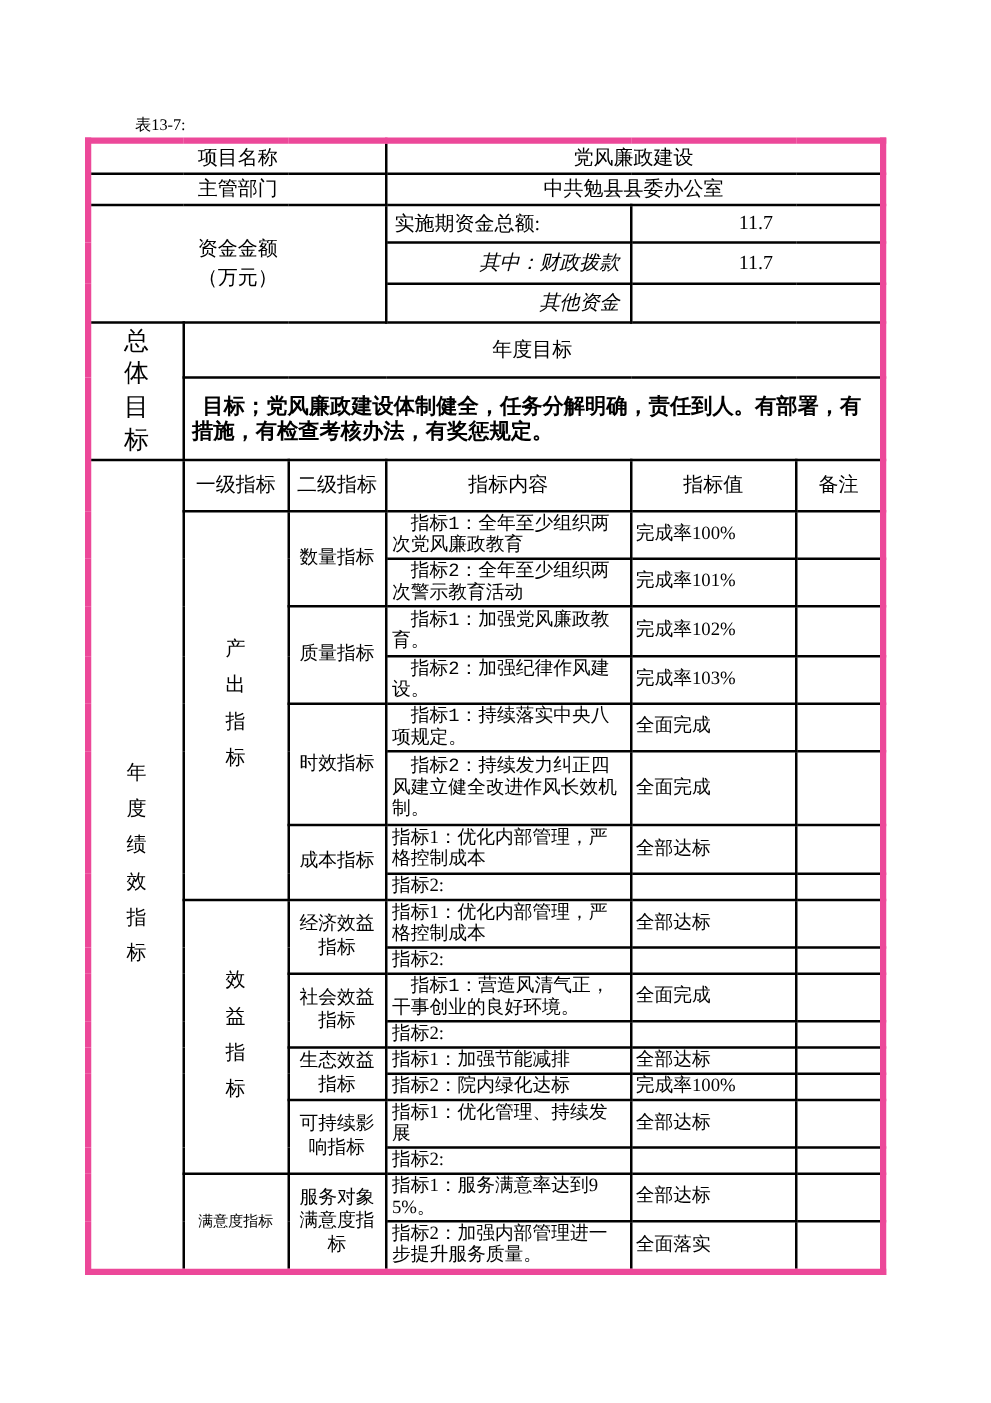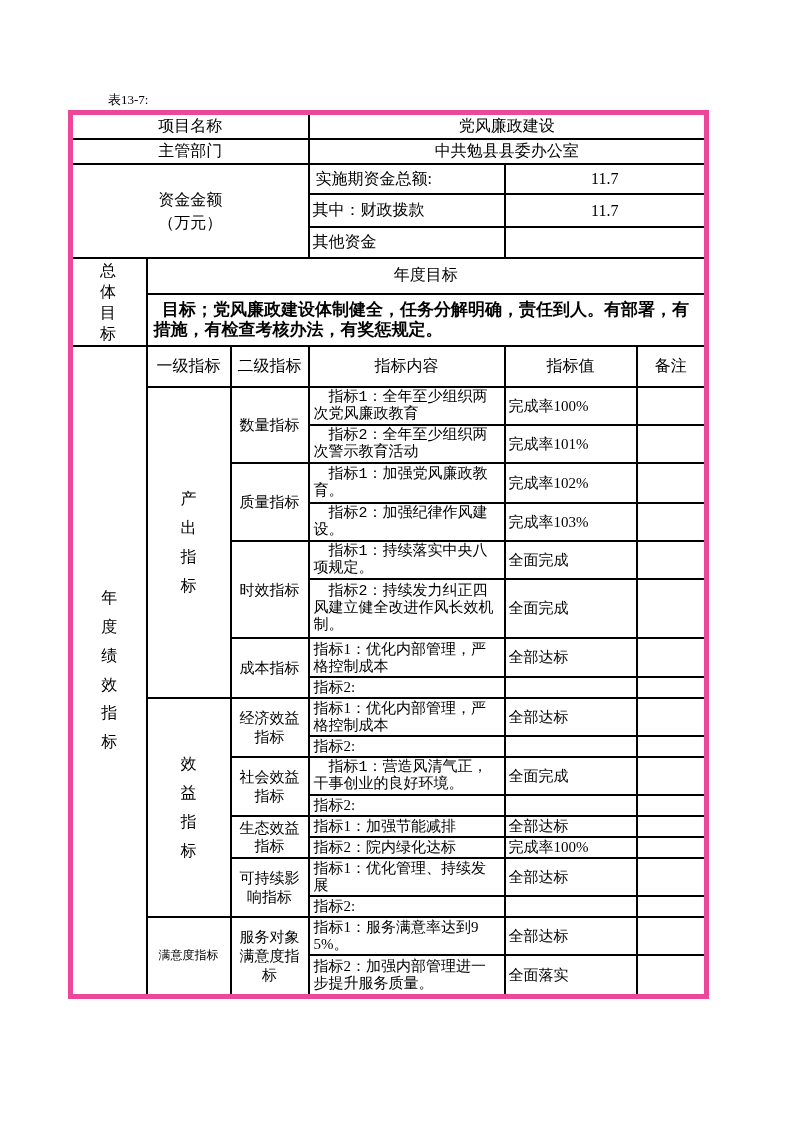--- a/index.html
+++ b/index.html
@@ -7,24 +7,24 @@
   .page{position:relative;width:793px;height:1122px;background:#fff;overflow:hidden;}
   .table-no{padding-top:92px;margin-left:108px;font-size:13px;line-height:15px;}
   .doc-title{margin:2px 0 0 68px;width:636px;text-align:center;
              font-size:28px;font-weight:700;line-height:32px;letter-spacing:1px;}
   table.main{border-collapse:collapse;table-layout:fixed;margin:3px 0 0 68px;width:636px;
              border:5px solid #ec4899;}
   td{border:2px solid #000;padding:1px 3px;font-size:16px;vertical-align:middle;
      overflow:hidden;word-break:break-all;}
   .c{text-align:center;}
   .l{text-align:left;padding-left:6px;}
-  .r{padding-right:8px;}
+  .r{text-align:right;padding-right:8px;font-style:italic;}
   .prelines{white-space:pre-line;line-height:1.45;}
   .vert{display:inline-block;width:1.15em;line-height:1.8;text-align:center;font-size:16px;}
-  .vert-sm{display:inline-block;width:1.15em;line-height:1.32;text-align:left;font-size:16px;}
+  .vert-sm{display:inline-block;width:1.15em;line-height:1.32;text-align:center;font-size:20px;}
   .sub{font-size:15px;line-height:1.25;text-align:center;padding:1px 2px;}
   .content{font-size:15px;line-height:17px;text-align:left;padding:1px 4px;}
   .ind{text-indent:1em;font-family:Liberation Mono, monospace;}
   .val{font-size:15px;line-height:17px;}
   .goal{font-size:17px;line-height:20px;text-align:left;padding:2px 6px;text-indent:0.5em;font-weight:bold;}
   .grouplab{font-size:12px;line-height:1.3;text-align:center;}
 </style>
 </head>
 <body>
 

